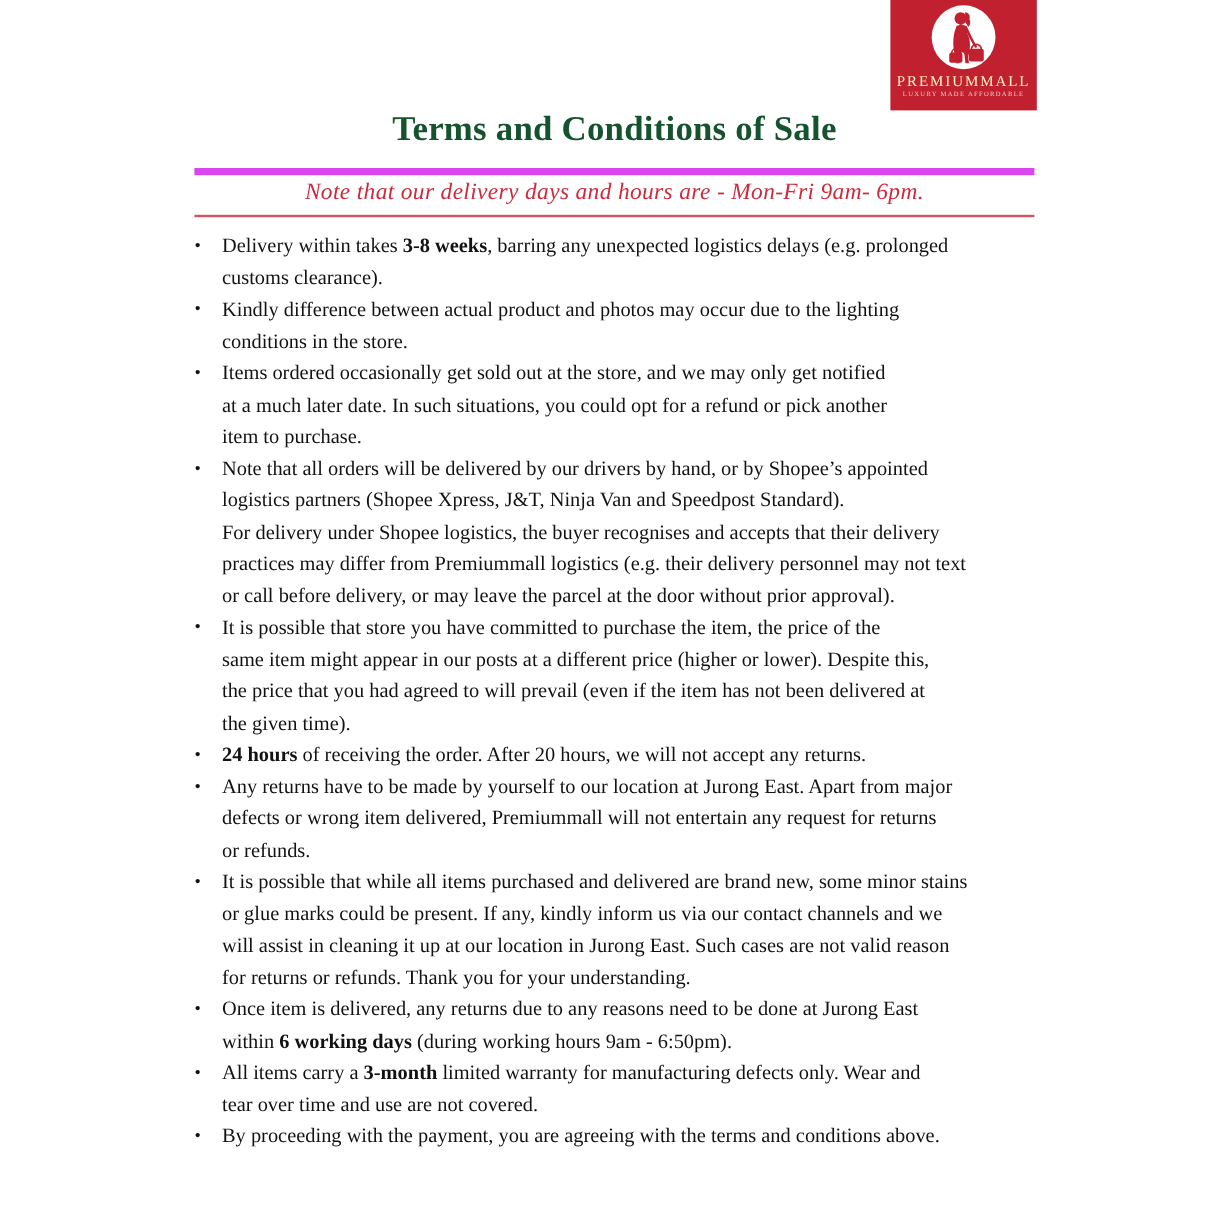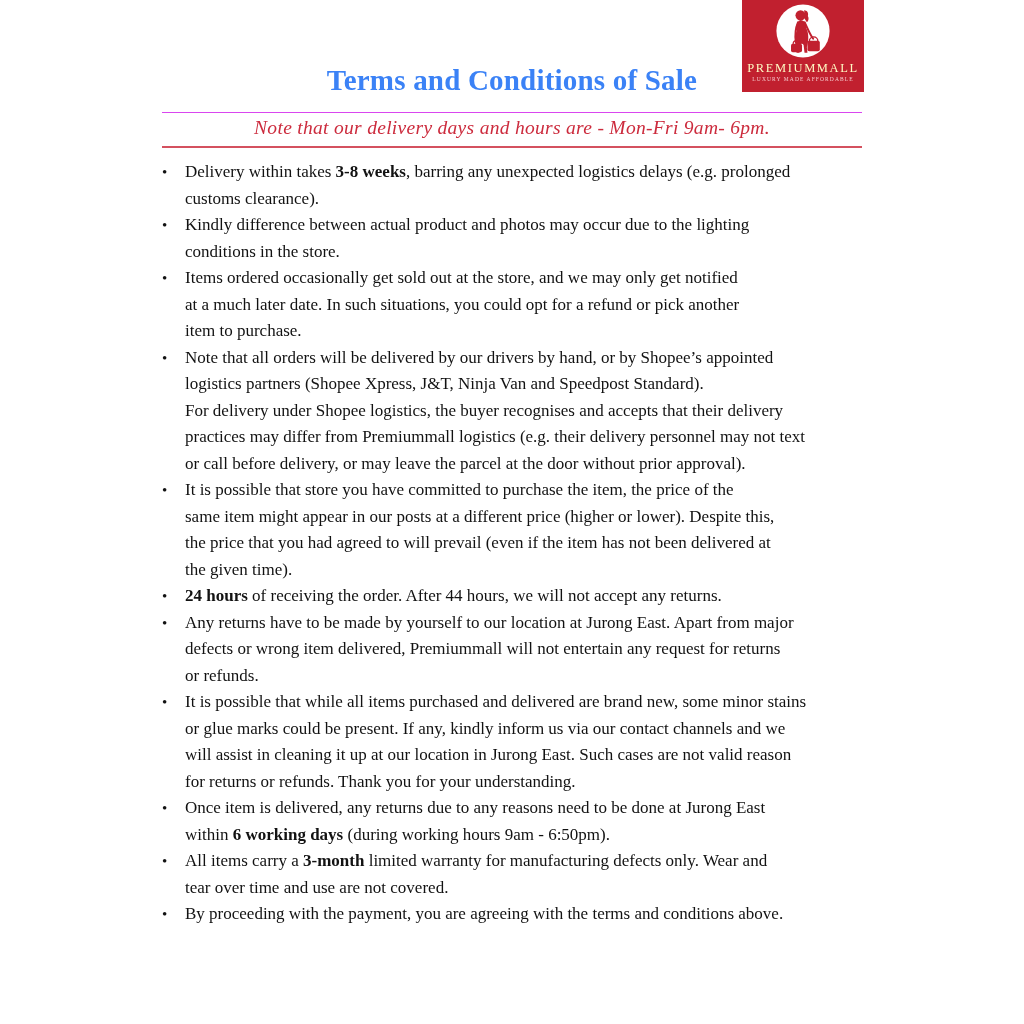--- a/index.html
+++ b/index.html
@@ -20,28 +20,28 @@
     color:#fef9c3; font-size:12.5px; letter-spacing:1.6px; line-height:13px;
     margin-top:1px; font-family:"Liberation Serif",serif; white-space:nowrap;
   }
   .logo-tag {
     color:rgba(255,230,232,0.85); font-size:5.5px; letter-spacing:1.1px;
     line-height:7px; margin-top:1px; white-space:nowrap;
   }
 
   
   .title {
-    margin:0; padding-top:64px; text-align:center;
-    font-size:29px; font-weight:bold; color:#3b82f6; letter-spacing:0.2px;
+    margin:0; padding-top:92px; text-align:center;
+    font-size:29px; font-weight:bold; color:#14532d; letter-spacing:0.2px;
   }
 
   
   .note-band {
     margin:15px 162px 0 162px;
-    border-top:1px solid #d946ef; border-bottom:2px solid #D4515F;
+    border-top:6px solid #d946ef; border-bottom:2px solid #D4515F;
     text-align:center; padding:4px 0 7px 0;
   }
   .note-text {
     font-style:italic; font-size:19.5px; color:#CC2B3D; letter-spacing:0.3px;
   }
 
   
   .terms {
     margin:11px 148px 0 162px; padding:0; list-style:none;
     font-size:17px; line-height:26.5px; color:#121212;
@@ -114,21 +114,21 @@
       </li>
       <li>
         <span class="bullet">•</span>
         <span class="li-text"><span>It is possible that store you have committed to purchase the item, the price of the
 same item might appear in our posts at a different price (higher or lower). Despite this,
 the price that you had agreed to will prevail (even if the item has not been delivered at
 the given time).</span></span>
       </li>
       <li>
         <span class="bullet">•</span>
-        <span class="li-text"><span class="bold">24 hours</span><span> of receiving the order. After 44 hours, we will not accept any returns.</span></span>
+        <span class="li-text"><span class="bold">24 hours</span><span> of receiving the order. After 20 hours, we will not accept any returns.</span></span>
       </li>
       <li>
         <span class="bullet">•</span>
         <span class="li-text"><span>Any returns have to be made by yourself to our location at Jurong East. Apart from major
 defects or wrong item delivered, Premiummall will not entertain any request for returns
 or refunds.</span></span>
       </li>
       <li>
         <span class="bullet">•</span>
         <span class="li-text"><span>It is possible that while all items purchased and delivered are brand new, some minor stains

